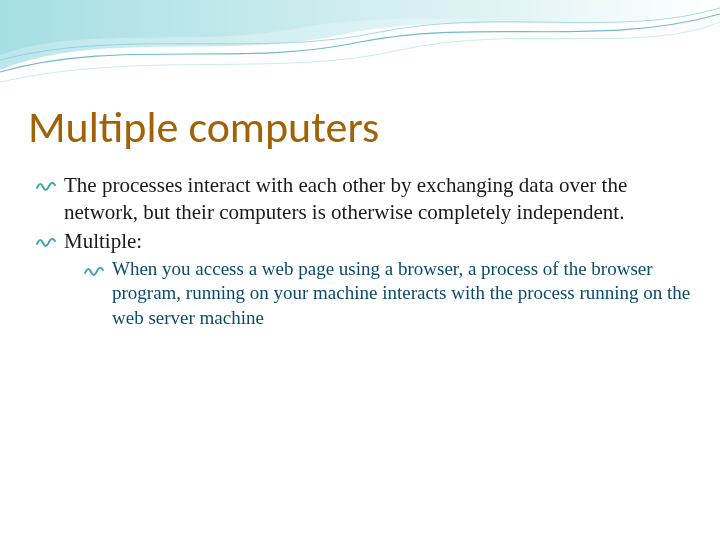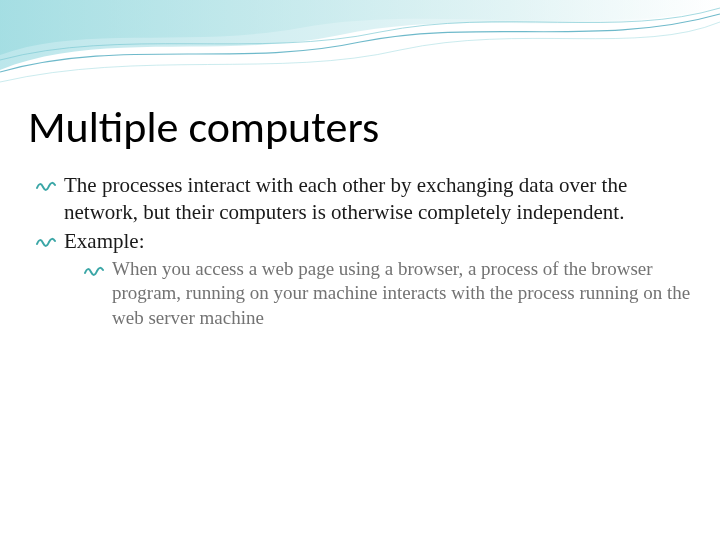--- a/index.html
+++ b/index.html
@@ -17,21 +17,21 @@
   }
   .content {
     position: absolute;
     top: 100px;
     left: 28px;
     right: 28px;
   }
   .title {
     font-size: 44px;
     font-weight: 400;
-    color: #000000;
+    color: #a16207;
     font-family: Calibri, 'Segoe UI', Arial, sans-serif;
     margin-bottom: 18px;
     letter-spacing: 0px;
   }
   .bullets {
     list-style: none;
     padding-left: 8px;
   }
   .bullets > li {
     position: relative;
@@ -59,21 +59,21 @@
   .sub-bullets {
     list-style: none;
     padding-left: 20px;
     margin-top: 2px;
   }
   .sub-bullets > li {
     position: relative;
     padding-left: 28px;
     font-size: 19px;
     line-height: 1.3;
-    color: #737373;
+    color: #0c4a6e;
   }
 </style>
 </head>
 <body>
 
 <svg class="wave-bg" viewBox="0 0 720 110" preserveAspectRatio="none">
   <defs>
     <linearGradient id="g1" x1="0" y1="0" x2="1" y2="0">
       <stop offset="0%" stop-color="#bfe8e8"></stop>
       <stop offset="60%" stop-color="#e8f6f6"></stop>
@@ -98,21 +98,21 @@
     <li>
       <svg class="squiggle" viewBox="0 0 20 14">
         <path d="M1,9 C3,4 5,4 7,8 C9,12 11,12 13,7 C15,3 17,3 19,6" fill="none" stroke="#3aa6a6" stroke-width="2" stroke-linecap="round"></path>
       </svg>
       <span>The processes interact with each other by exchanging data over the network, but their computers is otherwise completely independent.</span>
     </li>
     <li>
       <svg class="squiggle" viewBox="0 0 20 14">
         <path d="M1,9 C3,4 5,4 7,8 C9,12 11,12 13,7 C15,3 17,3 19,6" fill="none" stroke="#3aa6a6" stroke-width="2" stroke-linecap="round"></path>
       </svg>
-      <span>Example:</span>
+      <span>Multiple:</span>
       <ul class="sub-bullets">
         <li>
           <svg class="squiggle" viewBox="0 0 20 14">
             <path d="M1,9 C3,4 5,4 7,8 C9,12 11,12 13,7 C15,3 17,3 19,6" fill="none" stroke="#3aa6a6" stroke-width="2" stroke-linecap="round"></path>
           </svg>
           <span>When you access a web page using a browser, a process of the browser program, running on your machine interacts with the process running on the web server machine</span>
         </li>
       </ul>
     </li>
   </ul>

